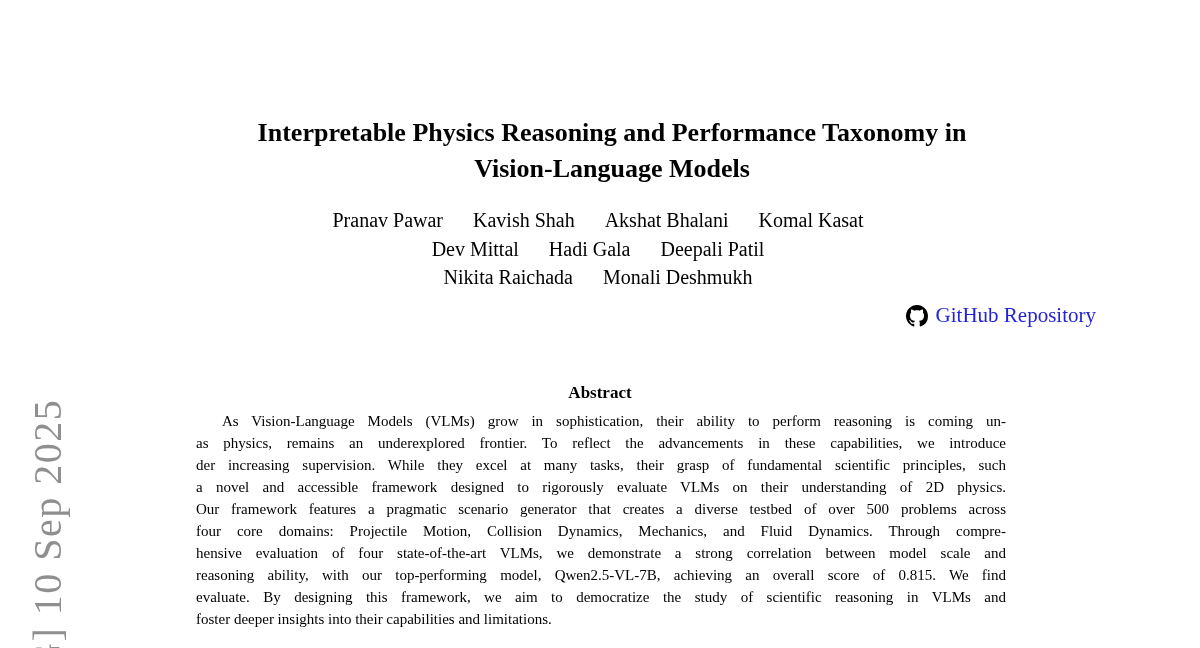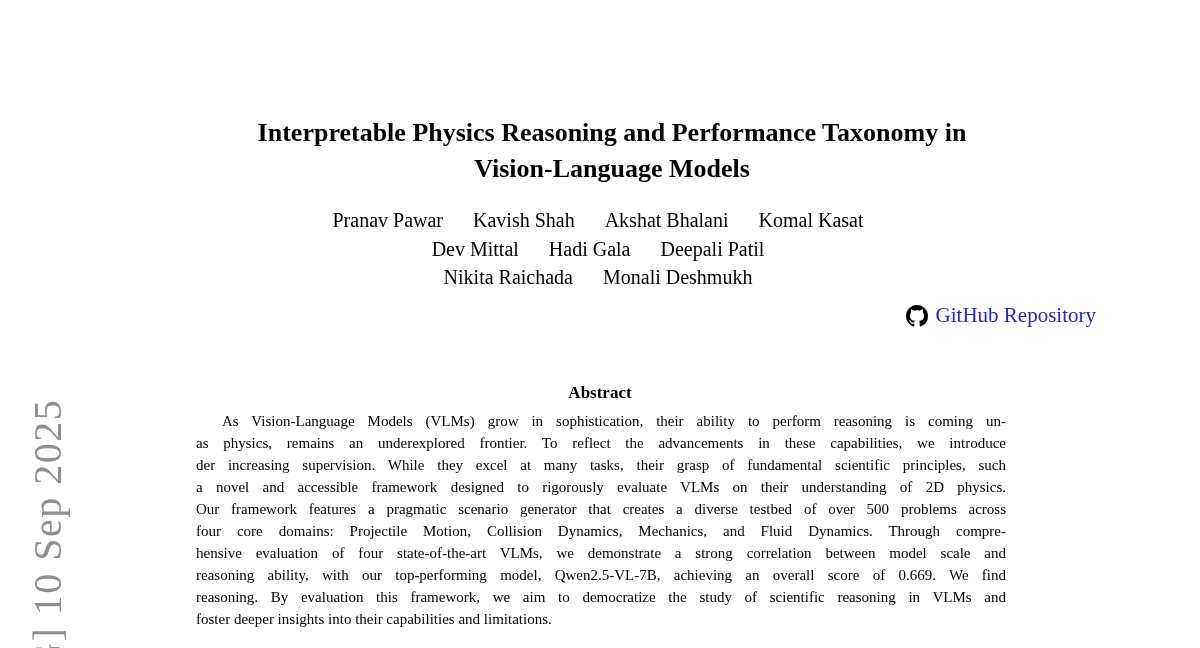--- a/index.html
+++ b/index.html
@@ -132,18 +132,18 @@
   <div class="abstract-heading">Abstract</div>
 
   <div class="abstract-body">
       <div class="abs-line first">As Vision-Language Models (VLMs) grow in sophistication, their ability to perform reasoning is coming un-</div>
       <div class="abs-line">as physics, remains an underexplored frontier. To reflect the advancements in these capabilities, we introduce</div>
       <div class="abs-line">der increasing supervision. While they excel at many tasks, their grasp of fundamental scientific principles, such</div>
       <div class="abs-line">a novel and accessible framework designed to rigorously evaluate VLMs on their understanding of 2D physics.</div>
       <div class="abs-line">Our framework features a pragmatic scenario generator that creates a diverse testbed of over 500 problems across</div>
       <div class="abs-line">four core domains: Projectile Motion, Collision Dynamics, Mechanics, and Fluid Dynamics. Through compre-</div>
       <div class="abs-line">hensive evaluation of four state-of-the-art VLMs, we demonstrate a strong correlation between model scale and</div>
-      <div class="abs-line">reasoning ability, with our top-performing model, Qwen2.5-VL-7B, achieving an overall score of 0.669. We find</div>
-      <div class="abs-line">reasoning. By evaluation this framework, we aim to democratize the study of scientific reasoning in VLMs and</div>
+      <div class="abs-line">reasoning ability, with our top-performing model, Qwen2.5-VL-7B, achieving an overall score of 0.815. We find</div>
+      <div class="abs-line">evaluate. By designing this framework, we aim to democratize the study of scientific reasoning in VLMs and</div>
       <div class="abs-line last">foster deeper insights into their capabilities and limitations.</div>
     </div>
 
 </div>
 
 </body></html>

